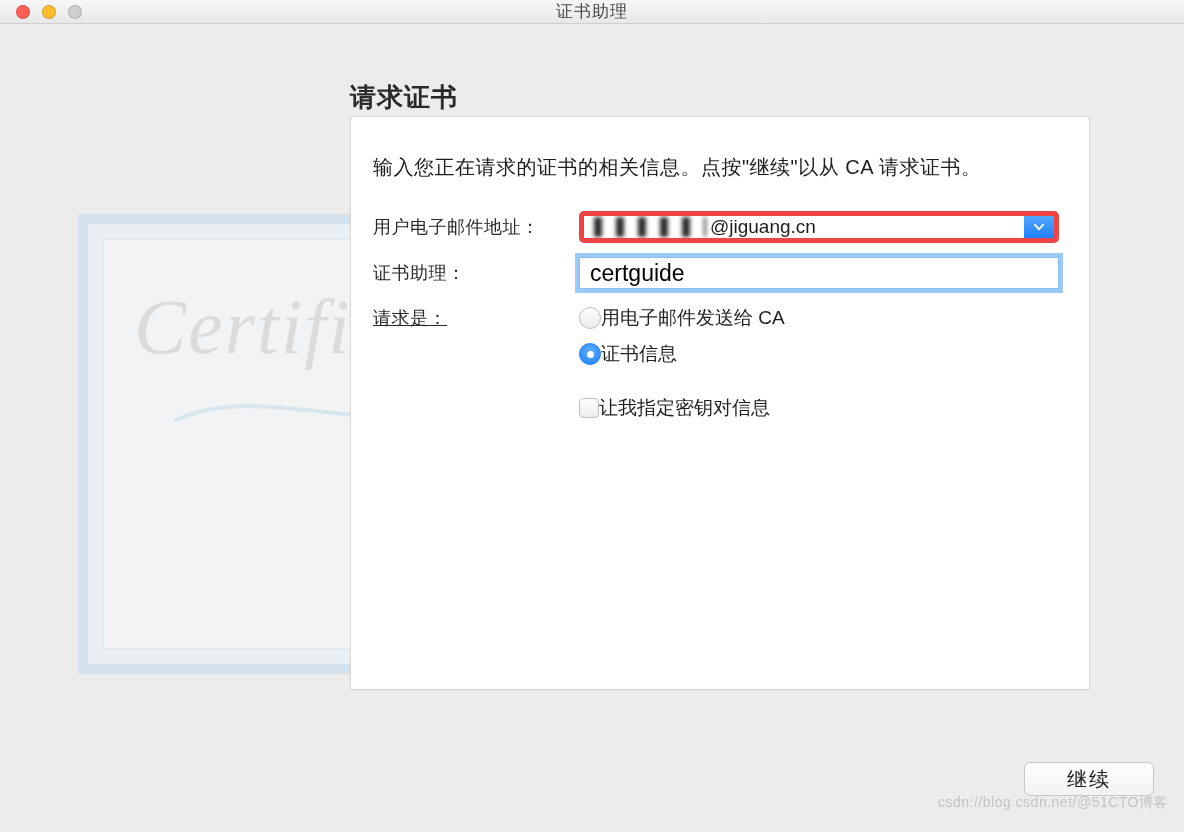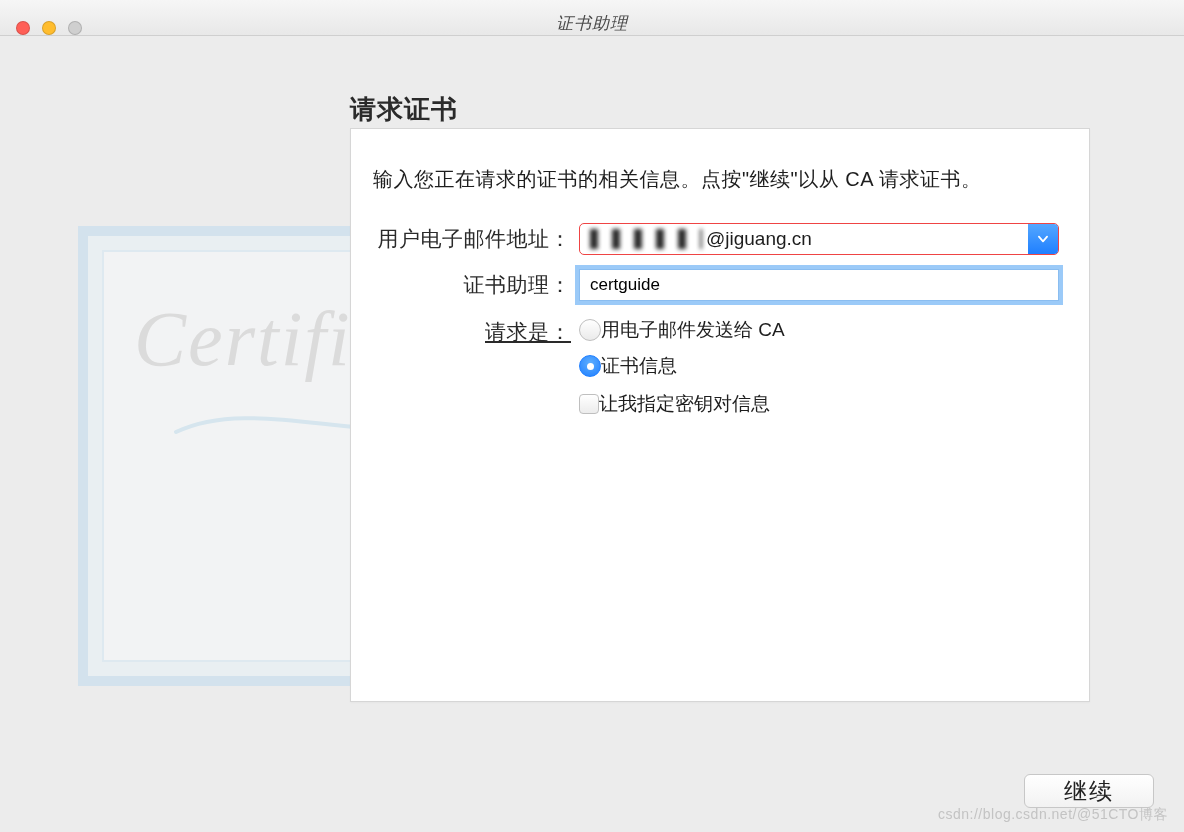--- a/index.html
+++ b/index.html
@@ -7,27 +7,26 @@
   body {
     width: 1184px; height: 832px;
     font-family: -apple-system, "Helvetica Neue", "PingFang SC", Arial, sans-serif;
     background: #ececec;
     position: relative;
     overflow: hidden;
   }
 
   
   .titlebar {
-    height: 36px;
+    height: 24px;
     background: linear-gradient(#f6f6f6, #e8e8e8);
     border-bottom: 1px solid #cfcfcf;
     display: flex;
-    align-items: flex-end;
-    position: relative;
-    font-style: italic;
+    align-items: center;
+    position: relative;
   }
   .traffic-lights {
     display: flex; gap: 12px; margin-left: 16px;
   }
   .traffic-lights .dot {
     width: 14px; height: 14px; border-radius: 50%;
     border: 0.5px solid rgba(0,0,0,0.15);
   }
   .close-dot    { background: #ff5f57; }
   .minimize-dot { background: #ffbd2e; }
@@ -102,33 +101,33 @@
     font-size: 20px; color: #1e1e1e; line-height: 1.6;
     margin-bottom: 28px;
     letter-spacing: 0.5px;
   }
 
   .form-row {
     display: flex; align-items: center;
     margin-bottom: 14px;
   }
   .form-label {
-    width: 198px; text-align: right;
-    font-size: 21px; color: #2a2a2a; margin-right: 8px;
+    width: 198px; text-align: left;
+    font-size: 18px; color: #2a2a2a; margin-right: 8px;
     letter-spacing: 0.5px;
   }
   .form-label.top { align-self: flex-start; padding-top: 3px; text-decoration: underline; }
 
   
   .combo {
     flex: 1;
     height: 32px;
     display: flex;
     align-items: stretch;
-    border: 1px solid #ef4444;
+    border: 5px solid #ef4444;
     border-radius: 5px;
     background: #fff;
     overflow: hidden;
     position: relative;
   }
   .combo-value {
     flex: 1; display: flex; align-items: center;
     padding: 0 10px; font-size: 19px; color: #1d1d1d;
     position: relative;
   }
@@ -149,21 +148,21 @@
   .combo-arrow svg { width: 14px; height: 14px; display: block; }
 
   
   .text-input {
     flex: 1;
     height: 32px;
     border: 1px solid #c9c9c9;
     border-radius: 0;
     background: #fff;
     padding: 0 10px;
-    font-size: 17px;
+    font-size: 23px;
     font-family: inherit;
     outline: none;
   }
   .text-input.focused {
     box-shadow: 0 0 0 4px #9bcaf8;
     border-color: #8abdf0;
   }
 
   
   .opt-stack { flex: 1; display: flex; flex-direction: column; gap: 10px; padding-top: 2px; }
@@ -192,21 +191,21 @@
   
   .footer {
     position: absolute;
     right: 30px; bottom: 24px;
   }
   .btn {
     min-width: 130px; height: 34px;
     border: 1px solid #c7c7c7;
     border-radius: 6px;
     background: linear-gradient(#ffffff, #f2f2f2);
-    font-size: 23px; color: #222;
+    font-size: 20px; color: #222;
     font-family: inherit;
     letter-spacing: 2px;
     cursor: pointer;
   }
 
   .watermark {
     position: absolute; right: 16px; bottom: 8px;
     font-size: 14px; color: #c3c3c3; letter-spacing: 0.5px;
   }
 </style>
@@ -273,21 +272,21 @@
       <div class="form-label top">请求是：</div>
       <div class="opt-stack">
         <label class="opt-row">
           <span class="radio"></span>
           <span>用电子邮件发送给 CA</span>
         </label>
         <label class="opt-row">
           <span class="radio checked"></span>
           <span>证书信息</span>
         </label>
-        <label class="opt-row" style="margin-top:2px">
+        <label class="opt-row" style="margin-top:18px">
           <span class="checkbox"></span>
           <span>让我指定密钥对信息</span>
         </label>
       </div>
     </div>
   </div>
 
   <div class="footer">
     <button class="btn">继续</button>
   </div>

